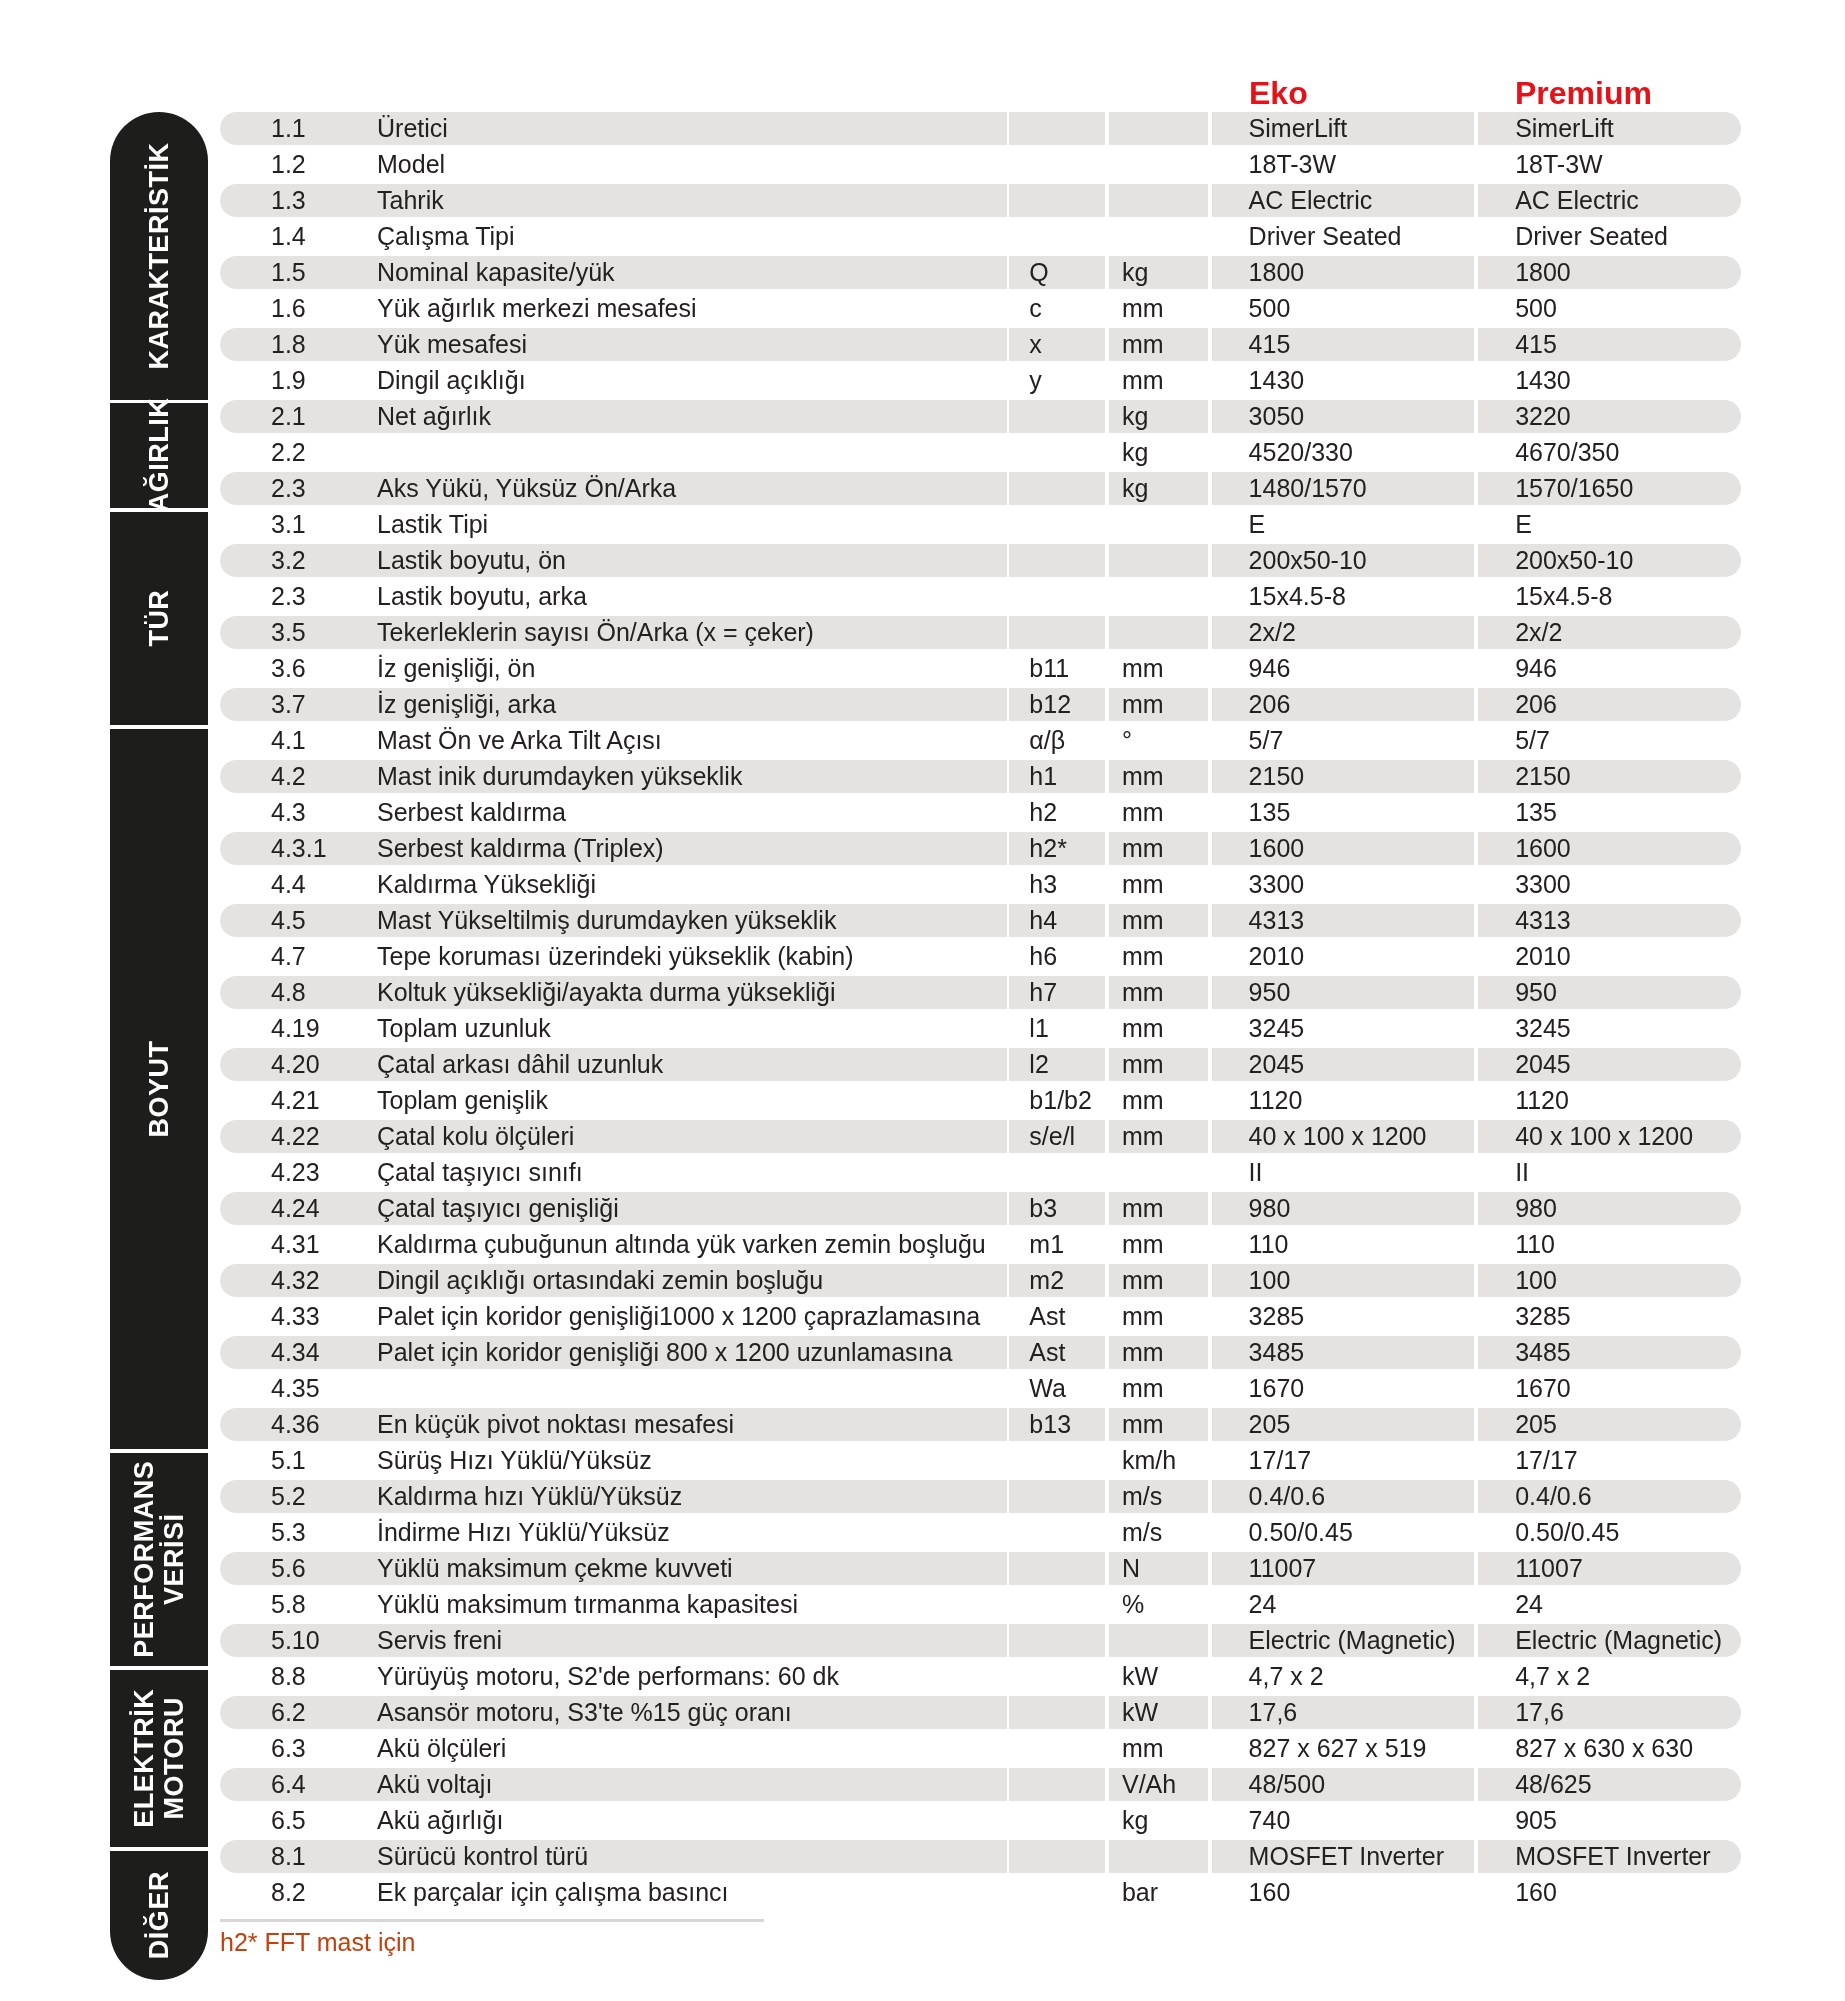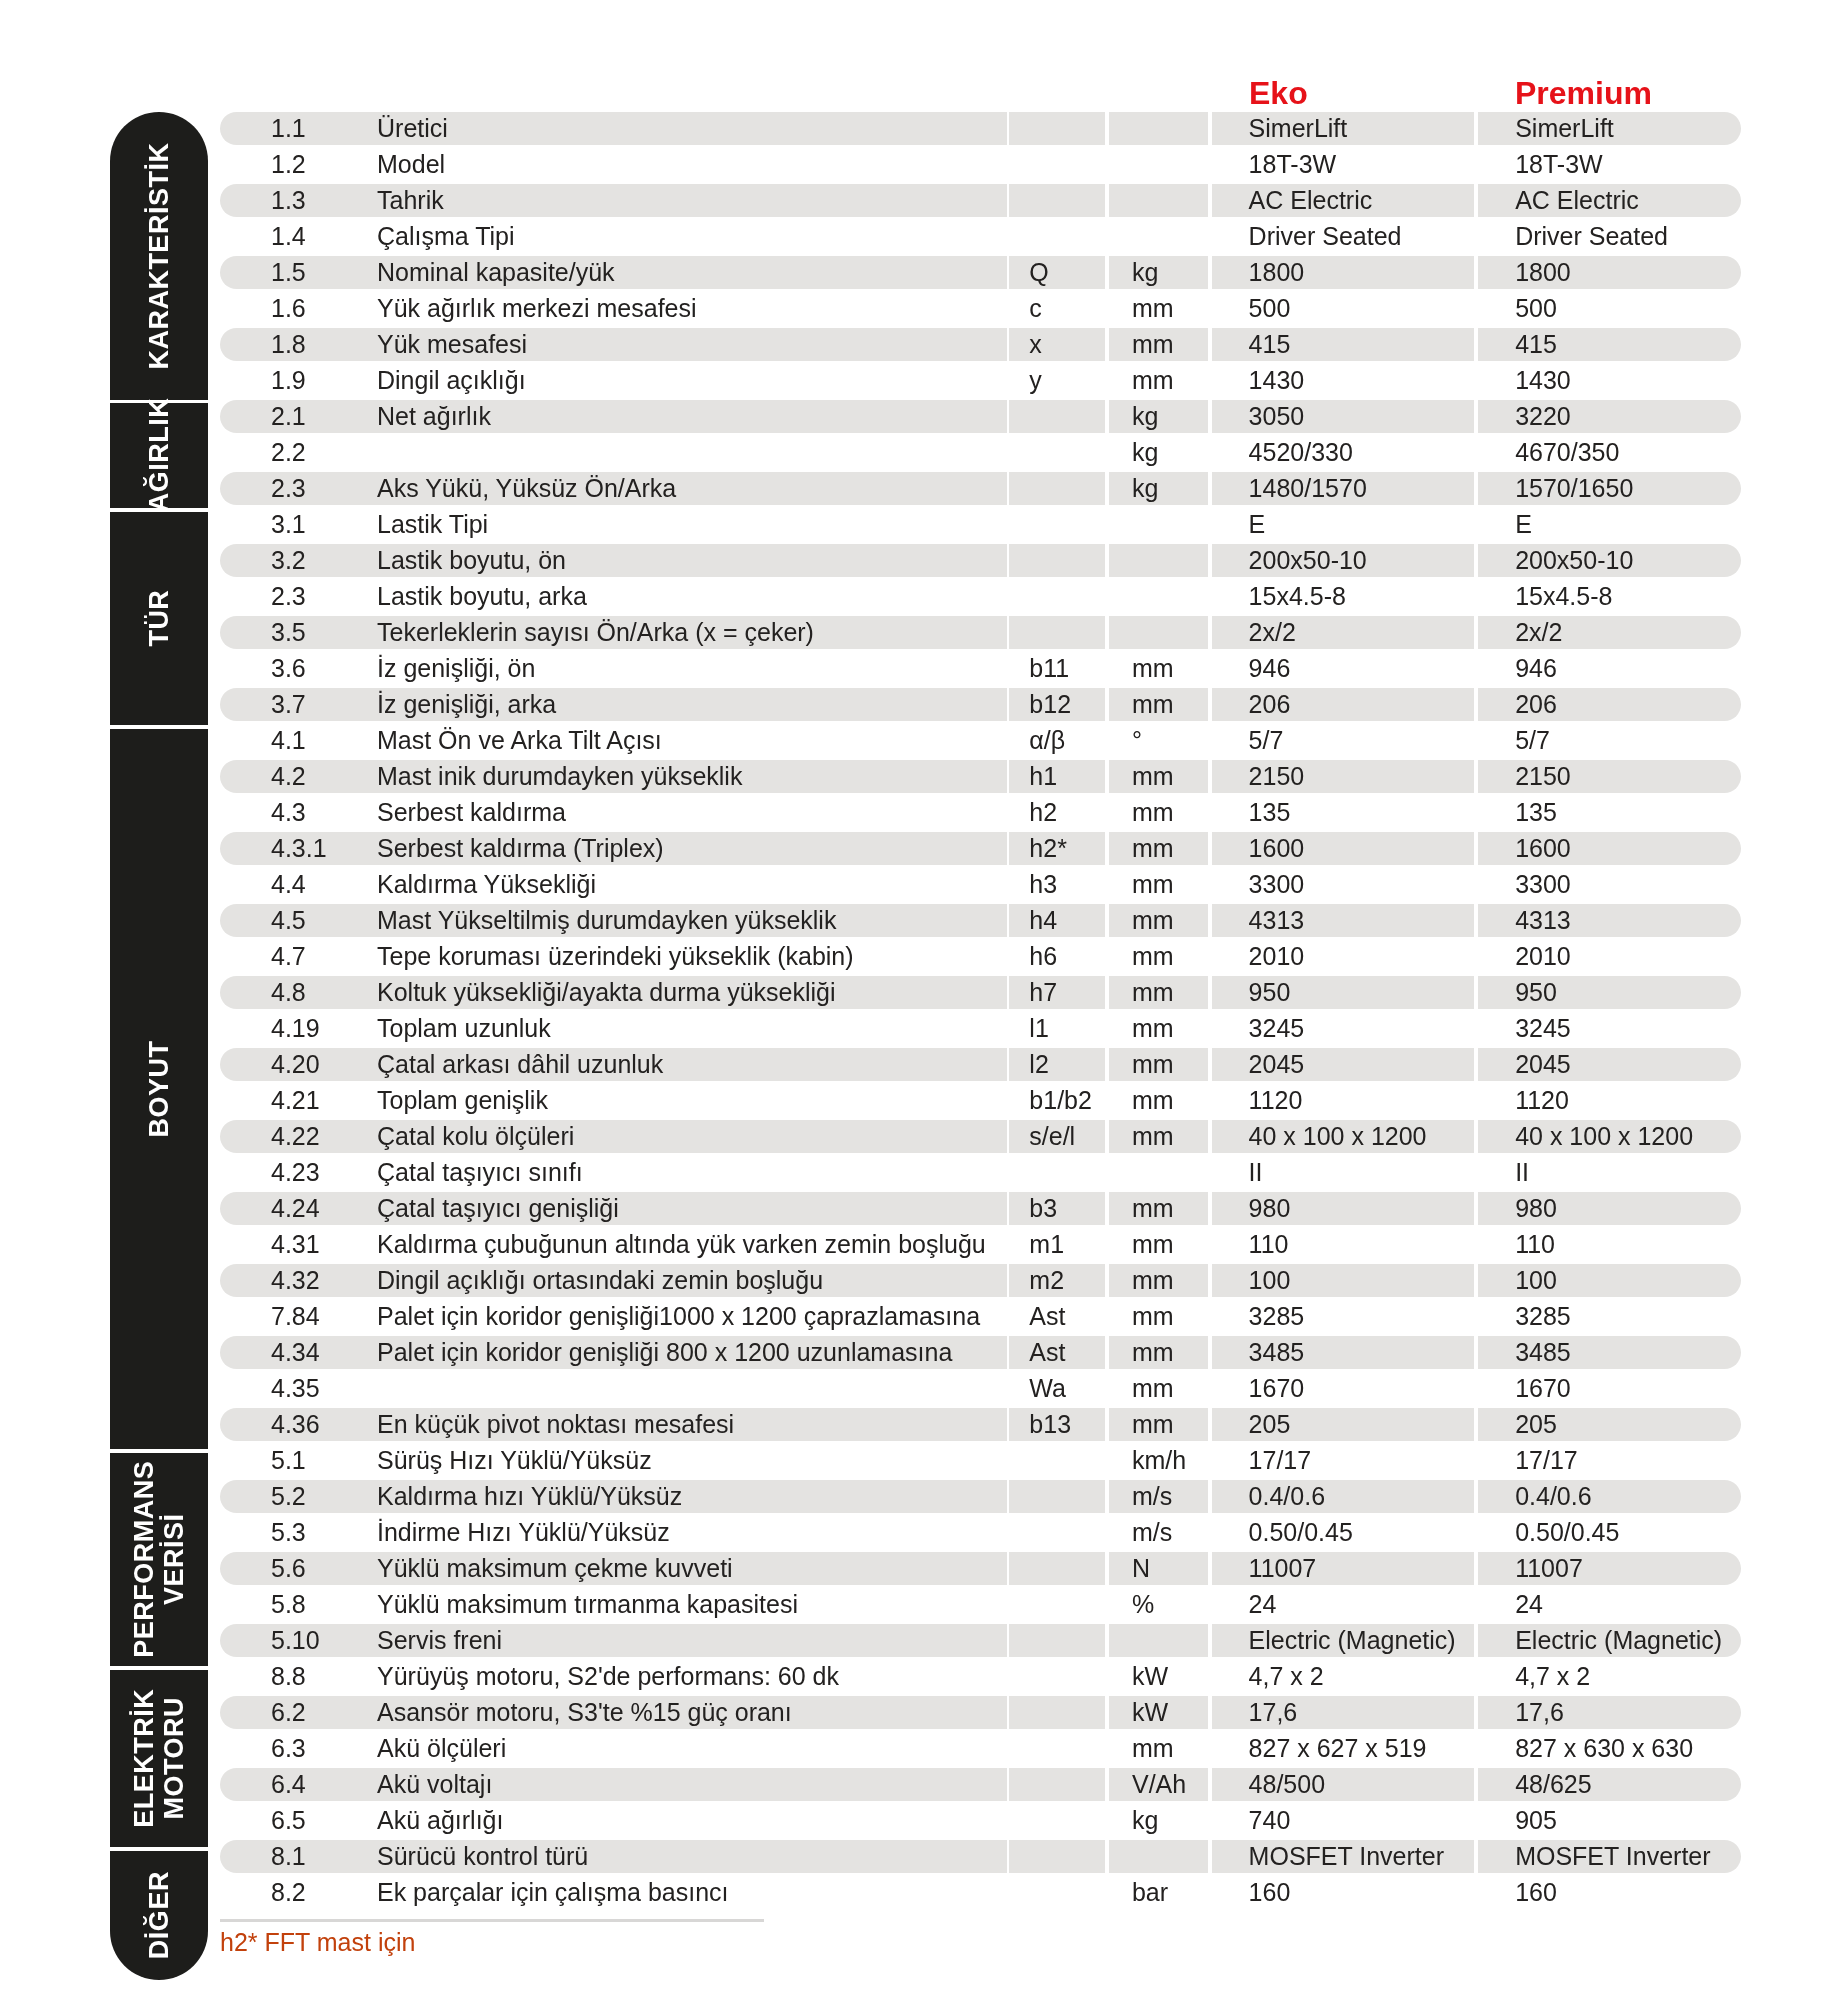--- a/index.html
+++ b/index.html
@@ -36,21 +36,21 @@
   
   .rows{position:absolute;left:220px;top:112px;width:1521px;}
   .row{height:36px;display:flex;align-items:flex-start;}
   .cell{height:33px;line-height:33px;font-size:25px;box-sizing:border-box;
         white-space:nowrap;overflow:visible;background:transparent;}
   .row.gray .cell{background:var(--row-gray,#e4e3e1);}
   .cell.no-desc{width:787px;border-radius:16.5px 0 0 16.5px;display:flex;padding-left:51px;}
   .cell.no-desc .no{width:106px;flex:0 0 106px;}
   .cell.no-desc .desc{flex:1;}
   .cell.sym{width:96px;margin-left:2.8px;padding-left:20px;}
-  .cell.unit{width:99px;margin-left:3.7px;padding-left:23px;}
+  .cell.unit{width:99px;margin-left:3.7px;padding-left:13px;}
   .cell.eko{width:263px;margin-left:3.7px;padding-left:37px;}
   .cell.premium{width:263px;margin-left:3.7px;padding-left:37px;border-radius:0 16.5px 16.5px 0;}
 
   
   .footer-rule{position:absolute;left:220px;top:1919px;width:544px;height:2.8px;background:#d8d7d6;}
   .footnote{position:absolute;left:220px;top:1927px;font-size:25px;line-height:31px;color:#c2410c;}
 </style>
 </head>
 <body style="--accent-red: #e61219; --sidebar-black: #1d1d1b; --row-gray: #e4e3e1;">
 
@@ -409,21 +409,21 @@
           <span class="no">4.32</span>
           <span class="desc">Dingil açıklığı ortasındaki zemin boşluğu</span>
         </div>
         <div class="cell sym">m2</div>
         <div class="cell unit">mm</div>
         <div class="cell eko">100</div>
         <div class="cell premium">100</div>
       </div>
       <div class="row white">
         <div class="cell no-desc">
-          <span class="no">7.84</span>
+          <span class="no">4.33</span>
           <span class="desc">Palet için koridor genişliği1000 x 1200 çaprazlamasına</span>
         </div>
         <div class="cell sym">Ast</div>
         <div class="cell unit">mm</div>
         <div class="cell eko">3285</div>
         <div class="cell premium">3285</div>
       </div>
       <div class="row gray">
         <div class="cell no-desc">
           <span class="no">4.34</span>

